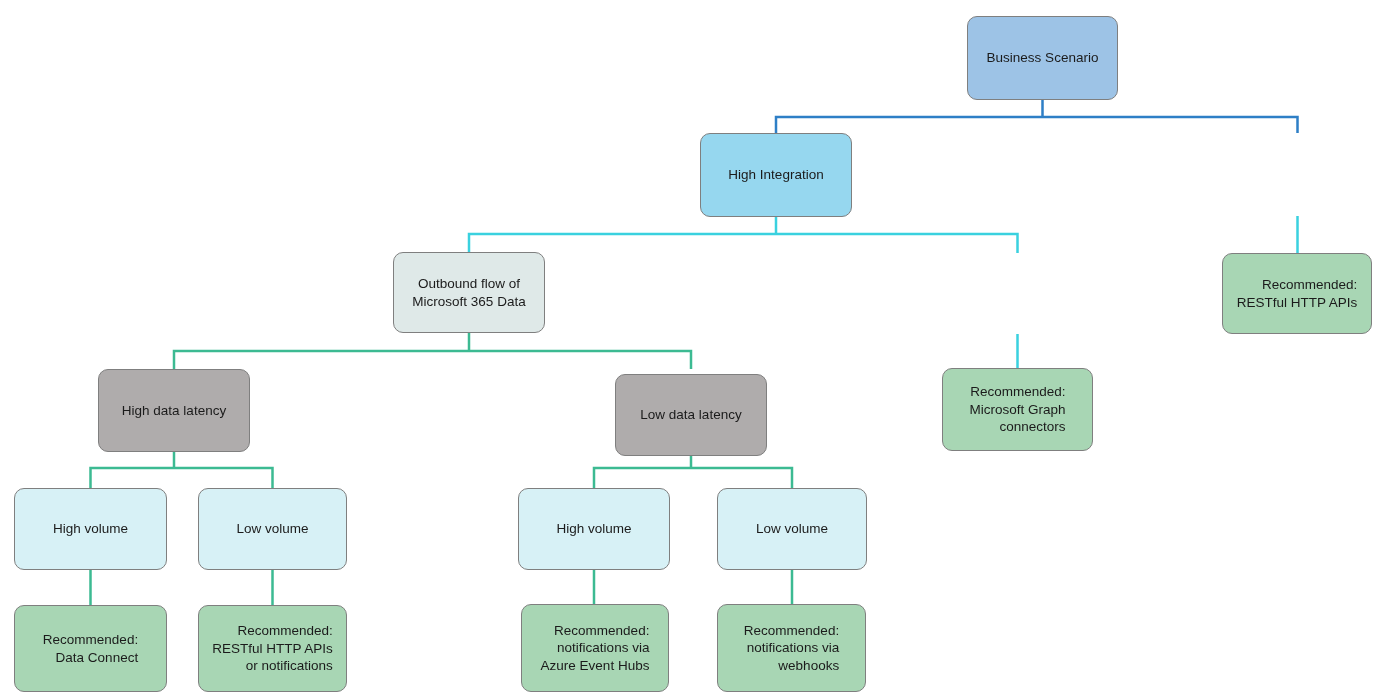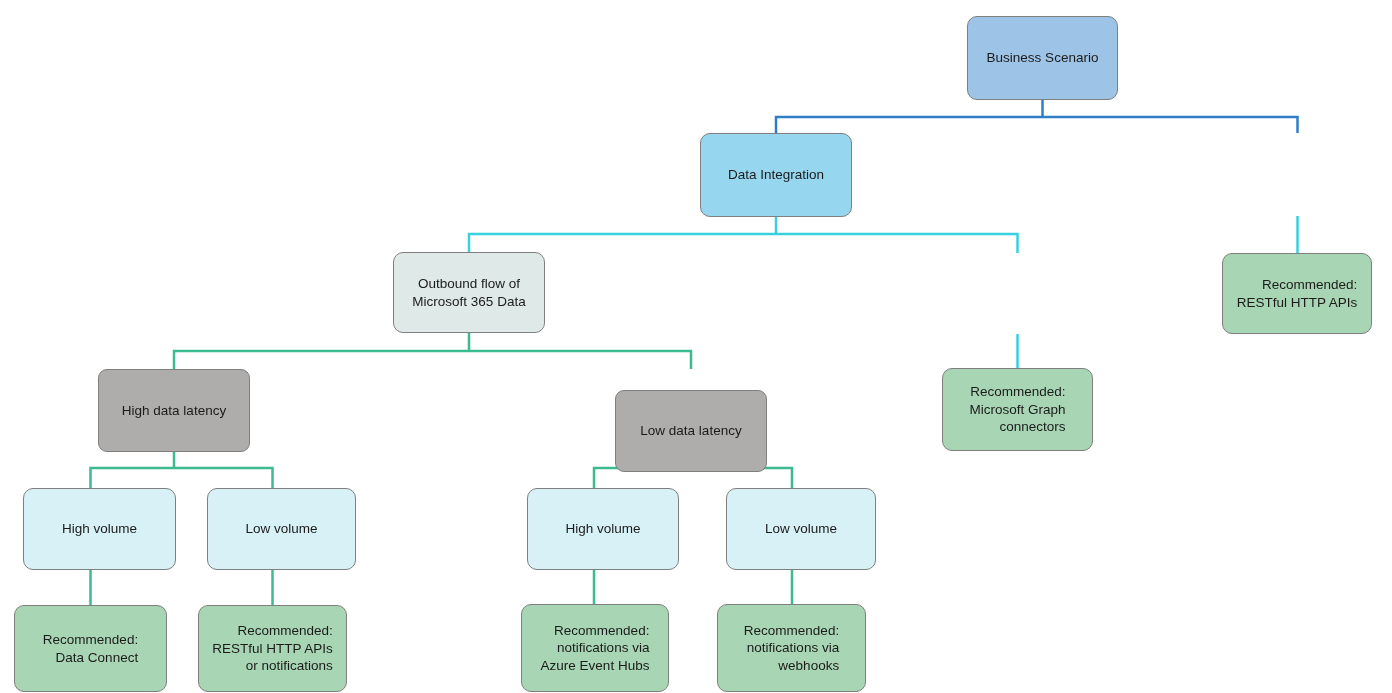--- a/index.html
+++ b/index.html
@@ -14,32 +14,32 @@
   .wire-l3{stroke:var(--connector-level3,#3cba92);}
   .node{
     position:absolute;box-sizing:border-box;border:1.5px solid var(--border,#7f7f7f);
     border-radius:10px;display:flex;align-items:center;justify-content:center;
     text-align:center;white-space:pre-line;font-size:13.5px;line-height:1.3;
     color:#1b1b1b;padding:4px 6px;
   }
   .fill-root{background:var(--root-fill,#9dc3e6);}
   .fill-branch{background:var(--branch-fill,#96d7ef);}
   .fill-condition{background:var(--condition-fill,#dfe9e8);}
-  .fill-latency{background:var(--latency-fill,#afacac);border-radius:9px;}
-  .fill-volume{background:var(--volume-fill,#d7f1f6);margin-left:9px;}
+  .fill-latency{background:var(--latency-fill,#afacac);}
+  .fill-volume{background:var(--volume-fill,#d7f1f6);}
   .fill-recommend{background:var(--recommend-fill,#a8d6b4);text-align:right;}
   
   .n-business{left:967px;top:16px;width:151px;height:84px;}
   .n-dataint{left:700px;top:133px;width:152px;height:84px;}
   .n-appint{left:1223px;top:133px;width:149px;height:83px;}
   .n-outbound{left:393px;top:252px;width:152px;height:81px;}
   .n-inbound{left:942px;top:253px;width:151px;height:81px;}
   .n-recapp{left:1222px;top:253px;width:150px;height:81px;}
   .n-highlat{left:98px;top:369px;width:152px;height:83px;}
-  .n-lowlat{left:615px;top:390px;width:152px;height:82px;}
+  .n-lowlat{left:615px;top:374px;width:152px;height:82px;}
   .n-recgraph{left:942px;top:368px;width:151px;height:83px;}
   .n-hv1{left:14px;top:488px;width:153px;height:82px;}
   .n-lv1{left:198px;top:488px;width:149px;height:82px;}
   .n-hv2{left:518px;top:488px;width:152px;height:82px;}
   .n-lv2{left:717px;top:488px;width:150px;height:82px;}
   .n-recdc{left:14px;top:605px;width:153px;height:87px;}
   .n-recrest{left:198px;top:605px;width:149px;height:87px;}
   .n-receh{left:521px;top:604px;width:148px;height:88px;}
   .n-recwh{left:717px;top:604px;width:149px;height:88px;}
 </style>
@@ -49,21 +49,21 @@
 <div class="canvas">
 
   <svg class="wires">
     <path class="wire-l1" d="M1042.5,100 L1042.5,117 M776,133 L776,117 L1297.5,117 L1297.5,133"></path>
     <path class="wire-l2" d="M776,217 L776,234 M469,252 L469,234 L1017.5,234 L1017.5,253 M1017.5,334 L1017.5,368 M1297.5,216 L1297.5,253"></path>
     <path class="wire-l3" d="M469,333 L469,351 M174,369 L174,351 L691,351 L691,369 M174,452 L174,468 M90.5,488 L90.5,468 L272.5,468 L272.5,488 M90.5,570 L90.5,605 M272.5,570 L272.5,605 M691,451 L691,468 M594,488 L594,468 L792,468 L792,488 M594,570 L594,604 M792,570 L792,604"></path>
   </svg>
 
   <div class="node fill-root n-business">Business Scenario</div>
 
-  <div class="node fill-branch n-dataint">Data Integration</div>
+  <div class="node fill-branch n-dataint">High Integration</div>
 
   <div class="node fill-condition n-outbound">Outbound flow of
 Microsoft 365 Data</div>
   <div class="node fill-recommend n-recapp">Recommended:
 RESTful HTTP APIs</div>
 
   <div class="node fill-latency n-highlat">High data latency</div>
   <div class="node fill-latency n-lowlat">Low data latency</div>
   <div class="node fill-recommend n-recgraph">Recommended:
 Microsoft Graph

